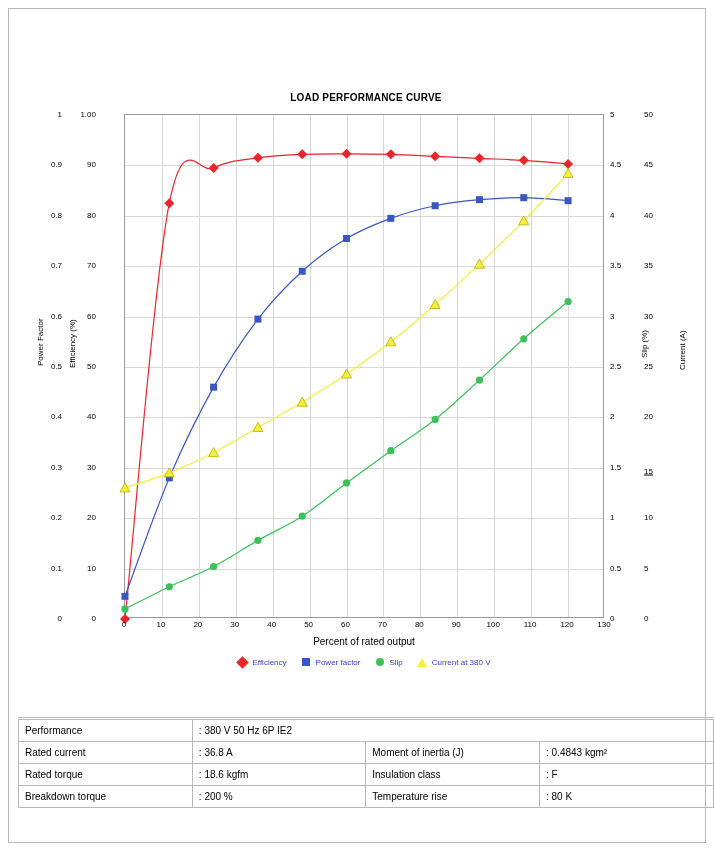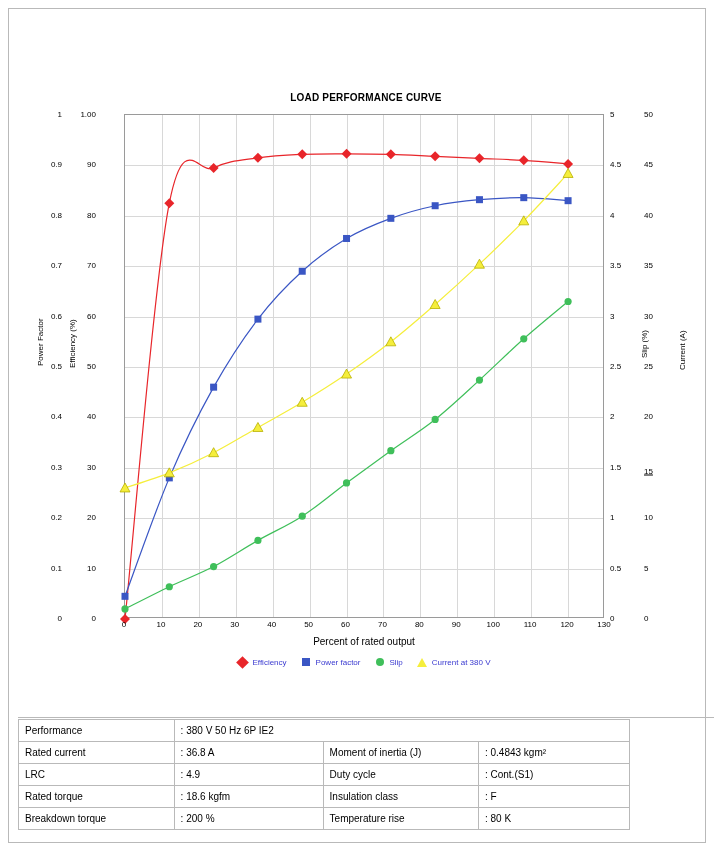--- a/index.html
+++ b/index.html
@@ -55,21 +55,21 @@
   }
   .legend .item{display:flex;align-items:center;gap:4px;}
   .lg-mark{width:11px;height:11px;display:inline-block;position:relative;}
   .lg-diamond{width:9px;height:9px;background:#e8252a;transform:rotate(45deg);margin:1px;}
   .lg-square{width:8px;height:8px;background:#3a56c4;margin:1.5px;}
   .lg-circle{width:8px;height:8px;border-radius:50%;background:#3fbf5a;margin:1.5px;}
   .lg-tri{width:0;height:0;border-left:5px solid transparent;border-right:5px solid transparent;border-bottom:9px solid #f5ee3c;margin:1px 0 0 0;}
 
   
   .perf-table{
-    position:absolute;left:9px;top:710px;width:612px;
+    position:absolute;left:9px;top:710px;width:696px;
     border-collapse:collapse;font-size:10px;
   }
   .perf-table td{
     border:1px solid #b9b9b9;padding:2px 6px;height:17px;vertical-align:middle;
   }
   .k{width:168px;}
   .v{width:170px;}
   .k2{width:168px;}
   .v2{width:170px;}
 </style>
@@ -270,26 +270,20 @@
           <td class="k">Performance</td>
           <td colspan="3">: 380 V 50 Hz 6P IE2</td>
         </tr>
         <tr>
           <td class="k">Rated current</td>
           <td class="v">: 36.8 A</td>
           <td class="k2">Moment of inertia (J)</td>
           <td class="v2">: 0.4843 kgm²</td>
         </tr>
         <tr>
-          <td class="k">LRC</td>
-          <td class="v">: 4.9</td>
-          <td class="k2">Duty cycle</td>
-          <td class="v2">: Cont.(S1)</td>
-        </tr>
-        <tr>
           <td class="k">Rated torque</td>
           <td class="v">: 18.6 kgfm</td>
           <td class="k2">Insulation class</td>
           <td class="v2">: F</td>
         </tr>
         <tr>
           <td class="k">Breakdown torque</td>
           <td class="v">: 200 %</td>
           <td class="k2">Temperature rise</td>
           <td class="v2">: 80 K</td>

